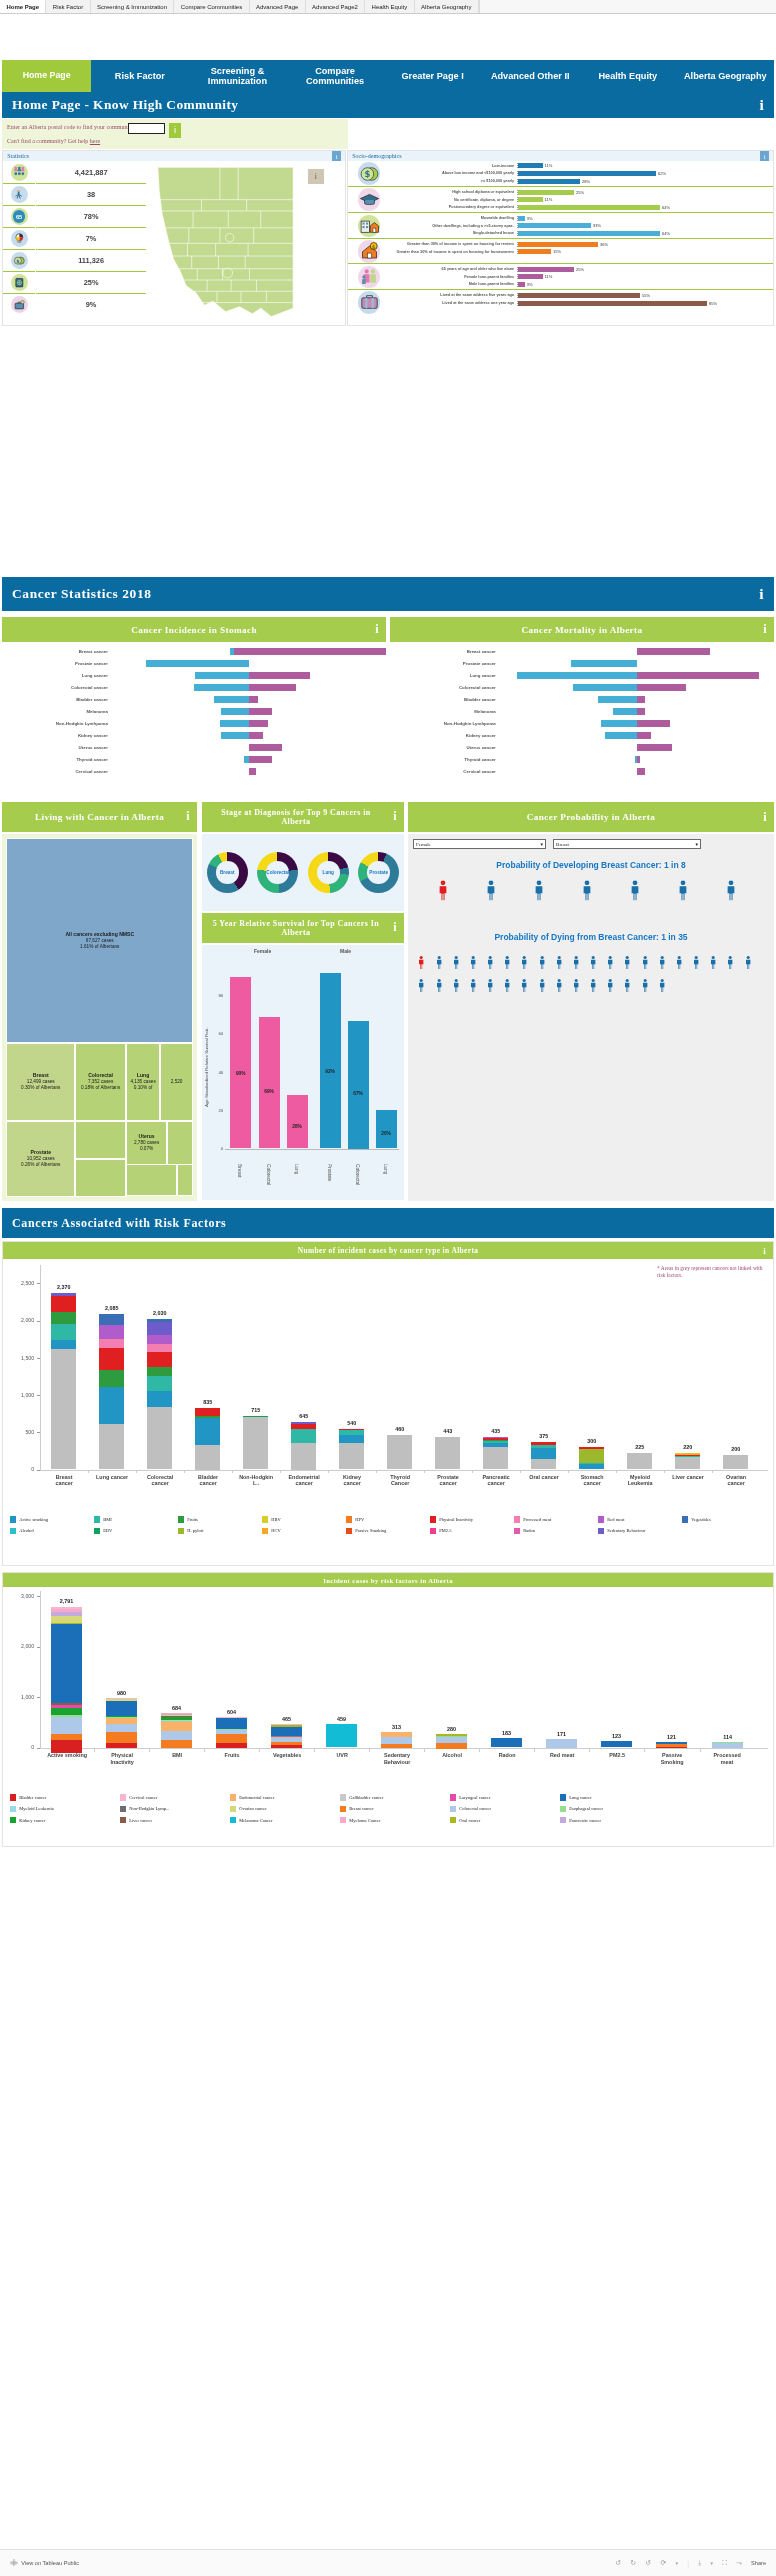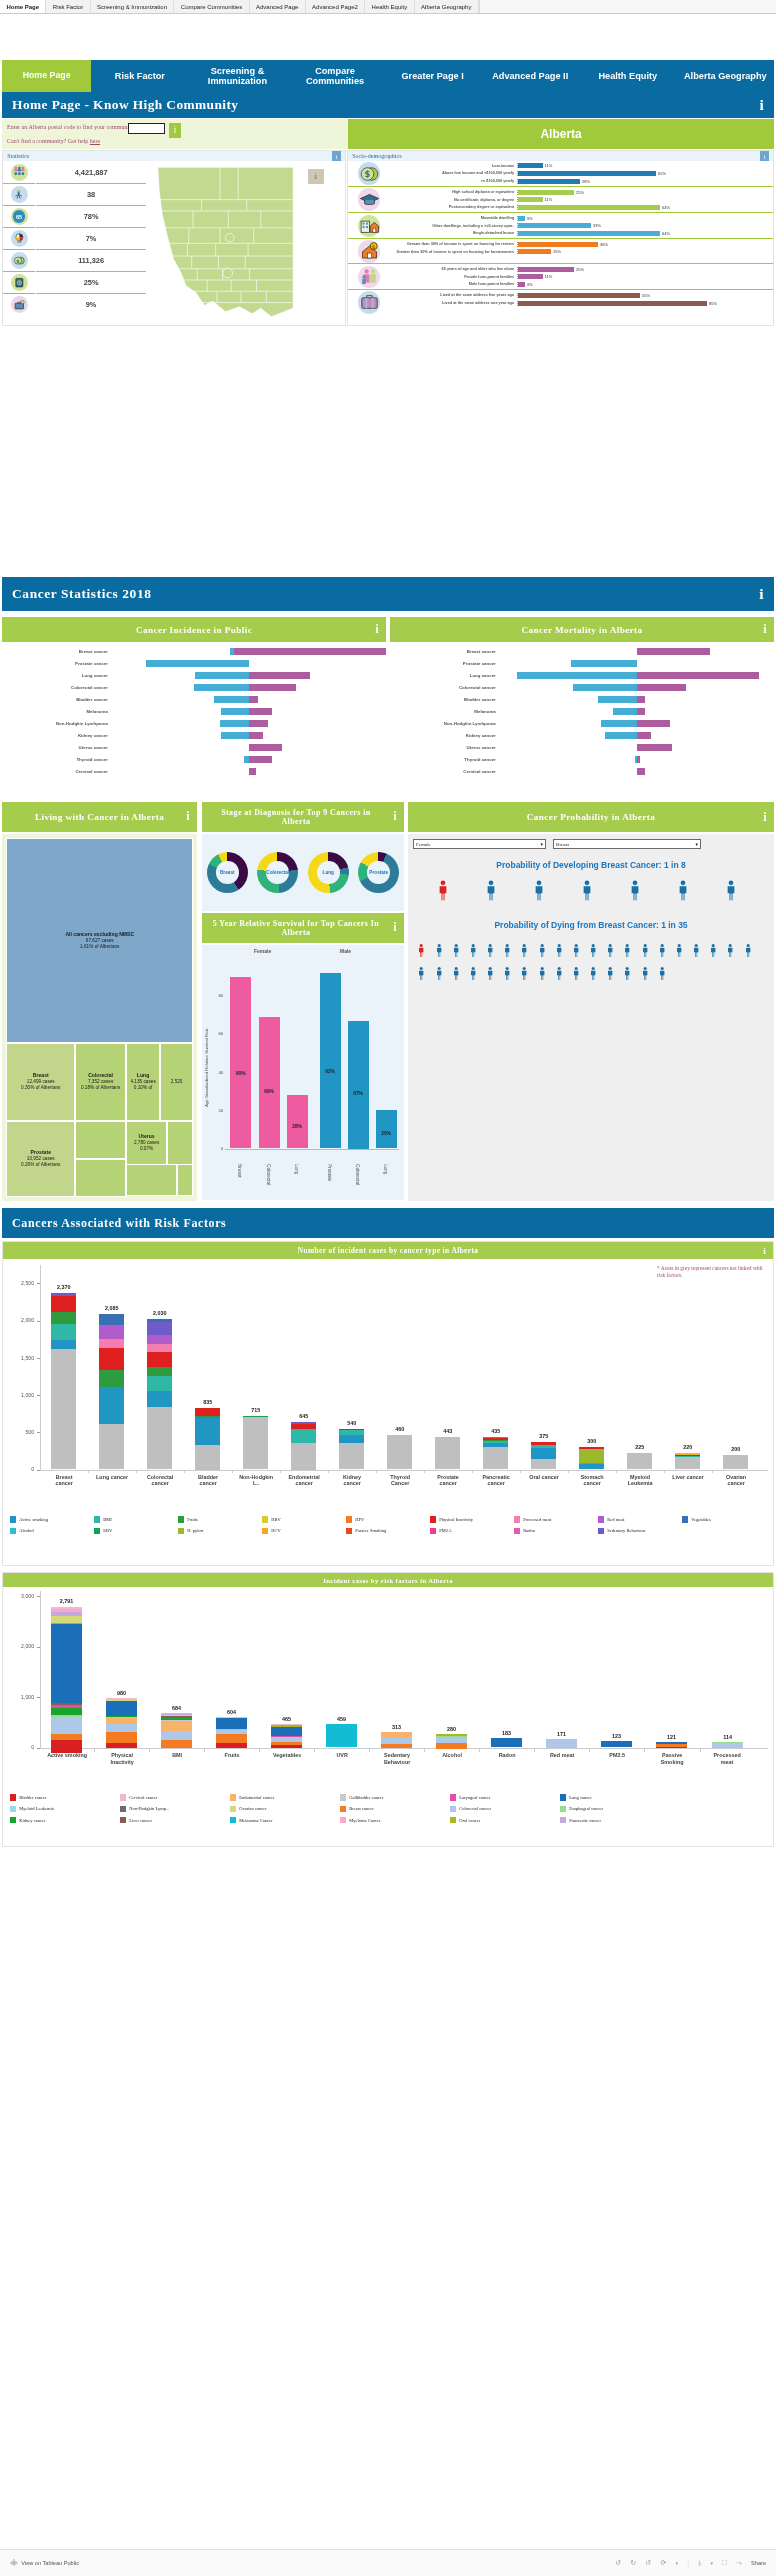--- a/index.html
+++ b/index.html
@@ -236,21 +236,21 @@
   <div class="navitem">
       <span>Screening &amp; Immunization</span>
     </div>
   <div class="navitem">
       <span>Compare Communities</span>
     </div>
   <div class="navitem">
       <span>Greater Page I</span>
     </div>
   <div class="navitem">
-      <span>Advanced Page II</span>
+      <span>Advanced Other II</span>
     </div>
   <div class="navitem">
       <span>Health Equity</span>
     </div>
   <div class="navitem">
       <span>Alberta Geography</span>
     </div>
 </div>
 
 <div class="pagetitle">
@@ -258,21 +258,20 @@
   <span class="info-i" style="font-size:15.5px">i</span>
 </div>
 
 <div class="postalrow">
   <div class="postalbox">
     <div class="l1">Enter an Alberta postal code to find your community:</div>
     <div class="l2"><span>Can't find a community? Get help</span> <a href="#">here</a></div>
     <input class="postal-input" type="text" value="" style="">
     <div class="postal-i">i</div>
   </div>
-  <div class="albertabar">Alberta</div>
 </div>
 
 <div id="stats-panel">
   <div class="panelhdr">
     <span>Statistics</span>
     <span class="ibtn">i</span>
   </div>
   <div class="stat-rows">
     <div class="stat-row">
       <div class="stat-icon">
@@ -619,21 +618,21 @@
     </div>
 </div>
 
 <div class="bluebanner" id="cancer-stats-banner">
   <span>Cancer Statistics 2018</span>
   <span class="info-i" style="font-size:15.5px">i</span>
 </div>
 
 <div id="incidence-panel">
   <div class="greenhdr bfly-hdr">
-    <span>Cancer Incidence in Public</span>
+    <span>Cancer Incidence in Stomach</span>
     <span class="ibtn">i</span>
   </div>
   <div class="bfly-body" id="incidence-body">
       <div class="bfly-row">
         <div class="bfly-lbl">Breast cancer</div>
         <div class="bfly-chart">
           <div class="bfly-left">
             <div class="bfly-m" style="width:3.7px"></div>
           </div>
           <div class="bfly-right">
@@ -1036,21 +1035,21 @@
           </svg></div>
         <div class="person" style="margin: 0px 19px;"><svg width="10" height="21" viewBox="0 0 14 30">
             <circle cx="7" cy="4" r="3.4" fill="#1b6fa8"></circle>
             <path d="M2.2 9h9.6v10H9.2v10H7.8V19.5H6.2V29H4.8V19H2.2z" fill="#1b6fa8"></path>
           </svg></div>
         <div class="person" style="margin: 0px 19px;"><svg width="10" height="21" viewBox="0 0 14 30">
             <circle cx="7" cy="4" r="3.4" fill="#1b6fa8"></circle>
             <path d="M2.2 9h9.6v10H9.2v10H7.8V19.5H6.2V29H4.8V19H2.2z" fill="#1b6fa8"></path>
           </svg></div>
       </div>
-    <div class="prob-title" style="margin-top:19px">Probability of Dying from  Breast Cancer: 1 in 35</div>
+    <div class="prob-title" style="margin-top:31px">Probability of Dying from  Breast Cancer: 1 in 35</div>
     <div class="people" id="people-die" style="margin-top:12.7px">
         <div class="person small" style="margin: 0px 5.4px 8.5px;"><svg width="6.4" height="15" viewBox="0 0 14 30">
             <circle cx="7" cy="4" r="3.4" fill="#e02020"></circle>
             <path d="M2.2 9h9.6v10H9.2v10H7.8V19.5H6.2V29H4.8V19H2.2z" fill="#e02020"></path>
           </svg></div>
         <div class="person small" style="margin: 0px 5.4px 8.5px;"><svg width="6.4" height="15" viewBox="0 0 14 30">
             <circle cx="7" cy="4" r="3.4" fill="#1b6fa8"></circle>
             <path d="M2.2 9h9.6v10H9.2v10H7.8V19.5H6.2V29H4.8V19H2.2z" fill="#1b6fa8"></path>
           </svg></div>
         <div class="person small" style="margin: 0px 5.4px 8.5px;"><svg width="6.4" height="15" viewBox="0 0 14 30">

